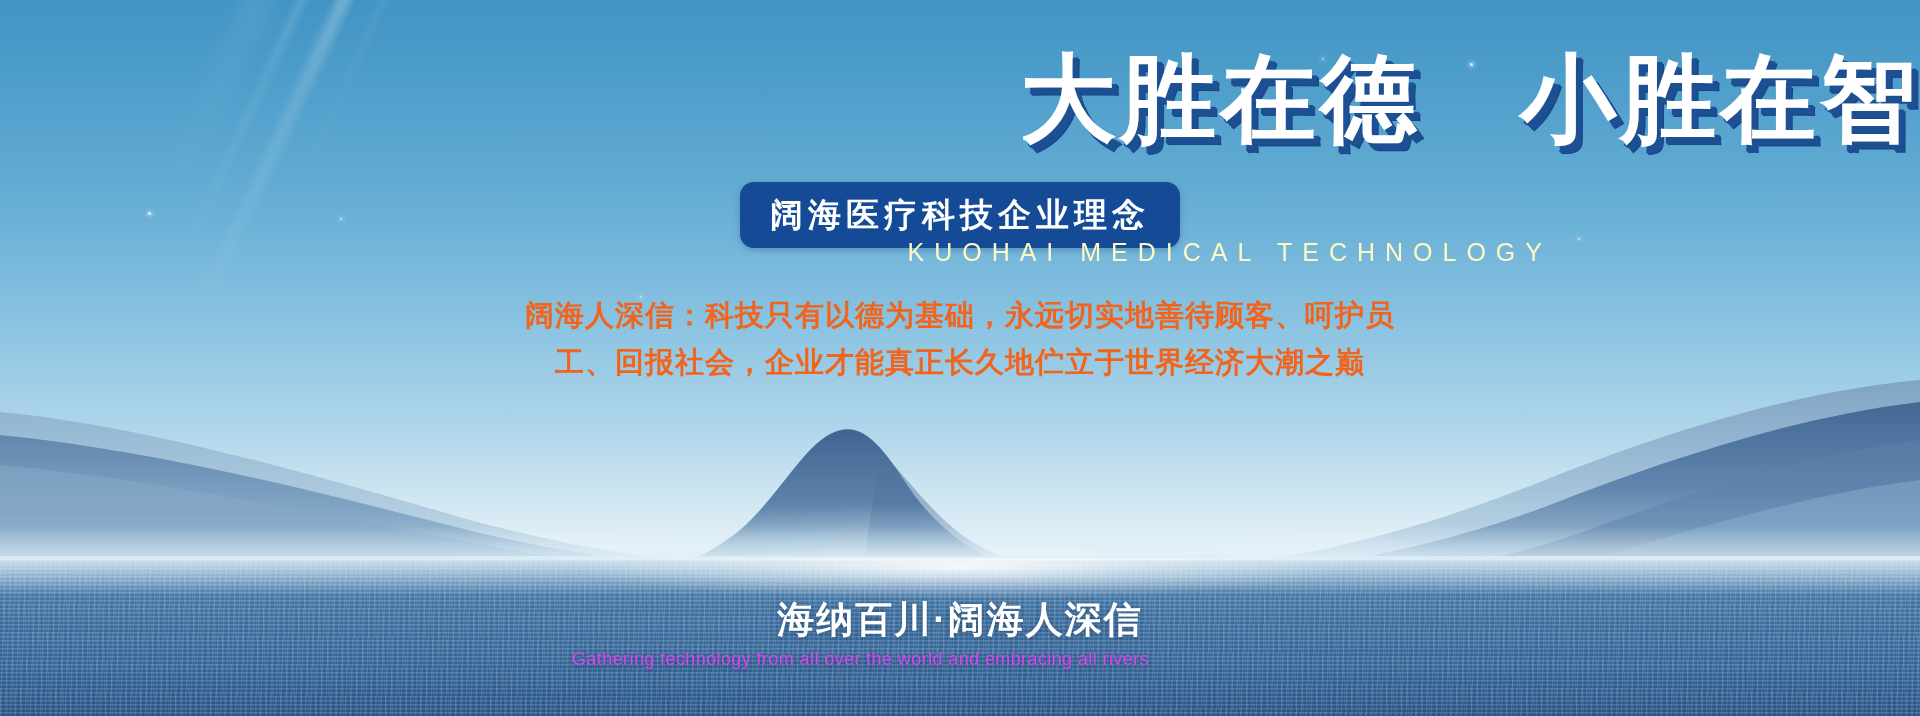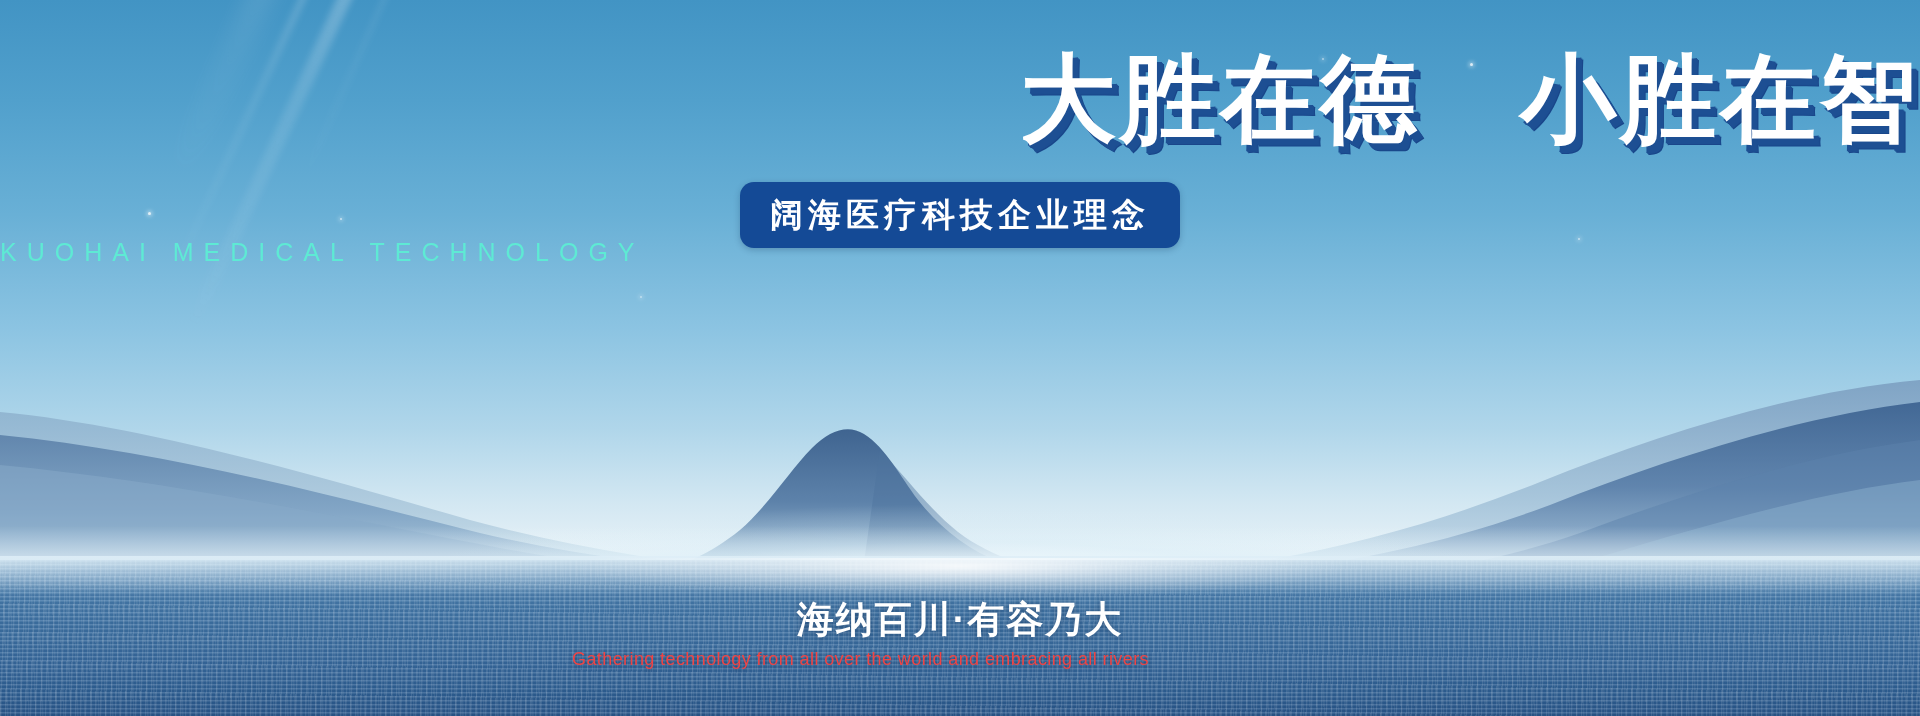--- a/index.html
+++ b/index.html
@@ -112,23 +112,23 @@
     border-radius:14px;
     padding:11px 30px 10px;
     font-size:33px; font-weight:bold; color:#ffffff;
     letter-spacing:5px;
     white-space:nowrap;
     box-shadow:0 2px 6px rgba(10,40,80,.25);
   }
 
   .sub-en{
     position:absolute; top:238px; left:0; width:1552px;
-    text-align:left;
+    text-align:right;
     font-size:25px; font-weight:400;
-    color:#5eead4;
+    color:#fef9c3;
     letter-spacing:10px;
     white-space:nowrap;
   }
 
   .paragraph{
     position:absolute; top:292px; left:0; width:1920px;
     text-align:center;
     color:#f2641b;
     font-size:29px; font-weight:bold; line-height:1.62;
     letter-spacing:1px;
@@ -138,21 +138,21 @@
   .tagline-cn{
     position:absolute; top:595px; left:0; width:1920px;
     text-align:center;
     font-size:37px; font-weight:bold; color:#ffffff;
     letter-spacing:2px; white-space:nowrap;
     text-shadow:0 1px 6px rgba(20,50,90,.55);
   }
   .tagline-en{
     position:absolute; top:649px; left:0; width:1721px;
     text-align:center;
-    font-size:18px; font-weight:400; color:#ef4444;
+    font-size:18px; font-weight:400; color:#d946ef;
     letter-spacing:.4px; white-space:nowrap;
     text-shadow:0 1px 5px rgba(20,50,90,.65);
   }
 </style>
 </head>
 <body>
 
 <div class="banner">
 
   <div class="sky"></div>
@@ -232,19 +232,23 @@
   <div class="ocean-glow"></div>
 
   <div class="content">
 
     <div class="headline">大胜在德　小胜在智</div>
 
     <div class="badge">阔海医疗科技企业理念</div>
 
     <div class="sub-en">KUOHAI MEDICAL TECHNOLOGY</div>
 
-
-    <div class="tagline-cn">海纳百川·有容乃大</div>
+    <div class="paragraph">
+      <div>阔海人深信：科技只有以德为基础，永远切实地善待顾客、呵护员</div>
+      <div>工、回报社会，企业才能真正长久地伫立于世界经济大潮之巅</div>
+    </div>
+
+    <div class="tagline-cn">海纳百川·阔海人深信</div>
 
     <div class="tagline-en">Gathering technology from all over the world and embracing all rivers</div>
 
   </div>
 </div>
 
 </body></html>

